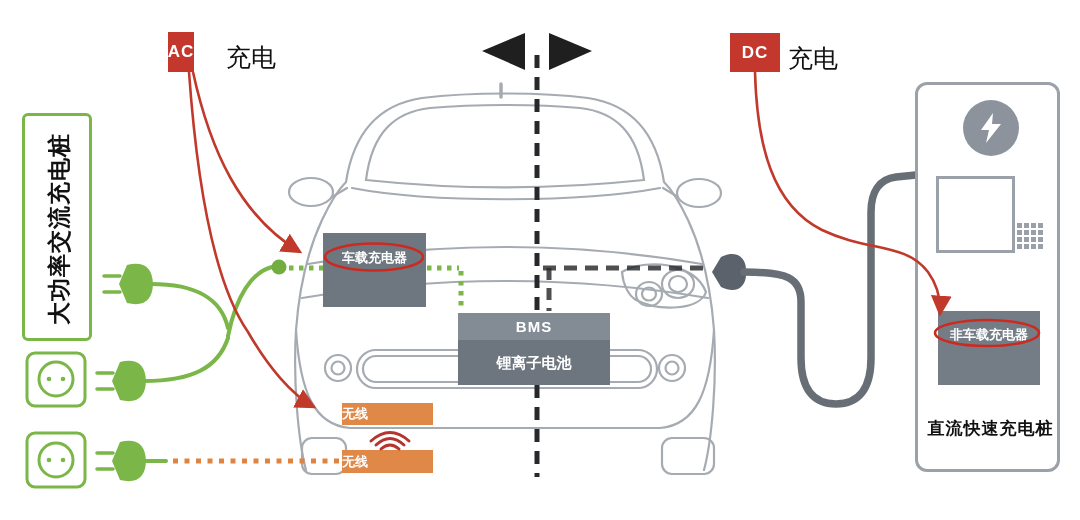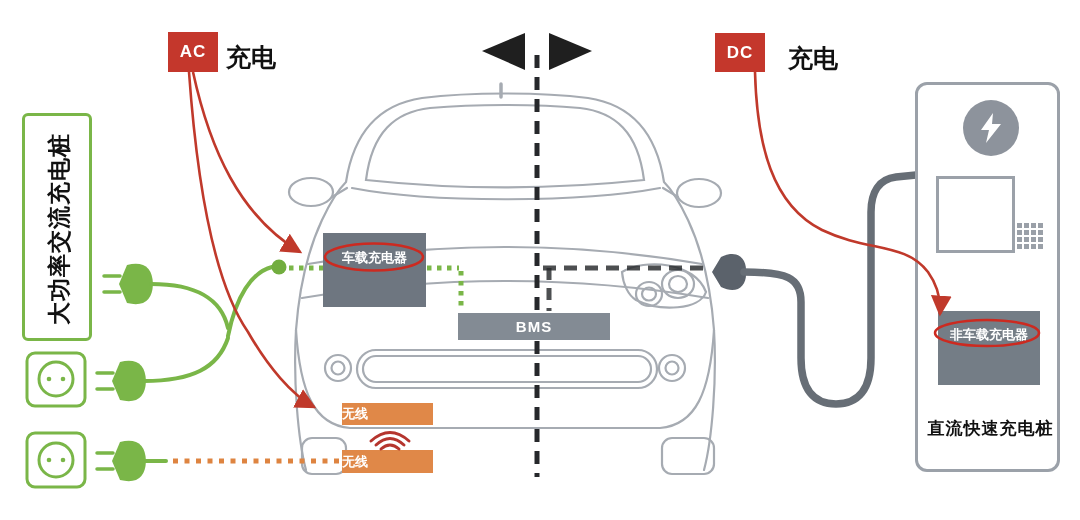--- a/index.html
+++ b/index.html
@@ -1,22 +1,22 @@
 <!DOCTYPE html>
 <html><head>
 <meta charset="utf-8">
 <style>
   html,body{margin:0;padding:0;background:#ffffff;}
   #canvas{position:relative;width:1080px;height:520px;background:#ffffff;overflow:hidden;
           font-family:"Liberation Sans","DejaVu Sans",sans-serif;}
   .abs{position:absolute;}
   svg{position:absolute;left:0;top:0;}
-  .chip{width:50px;height:40px;background:#c4372c;color:#ffffff;font-weight:bold;
+  .chip{width:26px;height:40px;background:#c4372c;color:#ffffff;font-weight:bold;
         font-size:17px;display:flex;align-items:center;justify-content:center;letter-spacing:1px;}
-  .charging-label{font-size:25px;font-weight:bold;color:#111;line-height:30px;}
+  .charging-label{font-size:25px;font-weight:normal;color:#111;line-height:30px;}
   .vpile{width:64px;height:222px;border:3px solid #7ab648;border-radius:6px;background:#fff;}
   .vpile-text{position:absolute;left:-76px;top:96px;width:220px;height:34px;
               transform:rotate(-90deg);font-size:23px;font-weight:bold;color:#111;
               text-align:center;line-height:34px;letter-spacing:1px;}
   .graybox{background:#6e7680;color:#ffffff;font-weight:bold;text-align:center;}
   .onboard{width:103px;height:74px;font-size:13px;padding-top:16px;box-sizing:border-box;}
   .bms-box{width:152px;height:72px;margin-left:24px;}
   .bms-head{height:27px;background:#838b94;color:#fff;font-weight:bold;font-size:15px;
             line-height:27px;text-align:center;letter-spacing:1px;}
   .bms-body{height:45px;background:#6d757e;color:#fff;font-weight:bold;font-size:15px;
@@ -130,35 +130,36 @@
       <path d="M 712,272 L 721,257 C 737,249 747,258 746,272 C 747,286 737,295 721,287 Z" fill="#5b626b"></path>
       <path d="M 744,272 C 786,272 801,277 801,302 L 801,358 C 801,390 814,404 836,404 C 858,404 871,390 871,358 L 871,212 C 871,192 879,179 896,177 L 916,175" fill="none" stroke="#676e76" stroke-width="7.5" stroke-linecap="round"></path>
     </g>
   </svg>
 
   <div class="abs chip" style="left:168px;top:32px;">
     <span>AC</span>
   </div>
   <div class="abs charging-label" style="left:226px;top:42px;">充电</div>
 
-  <div class="abs chip" style="left:715px;top:33px;width:50px;height:39px;">
+  <div class="abs chip" style="left:730px;top:33px;width:50px;height:39px;">
     <span>DC</span>
   </div>
   <div class="abs charging-label" style="left:788px;top:43px;">充电</div>
 
   <div class="abs vpile" style="left:22px;top:113px;">
     <div class="vpile-text">大功率交流充电桩</div>
   </div>
 
   <div class="abs graybox onboard" style="left:323px;top:233px;">
     <span>车载充电器</span>
   </div>
 
   <div class="abs bms-box" style="left:434px;top:313px;">
     <div class="bms-head">BMS</div>
+    <div class="bms-body">锂离子电池</div>
   </div>
 
   <div class="abs orangebox" style="left:342px;top:403px;width:91px;height:22px;">
     <span>无线</span>
   </div>
   <div class="abs orangebox" style="left:342px;top:450px;width:91px;height:23px;">
     <span>无线</span>
   </div>
 
   <div class="abs station" style="left:915px;top:82px;">

